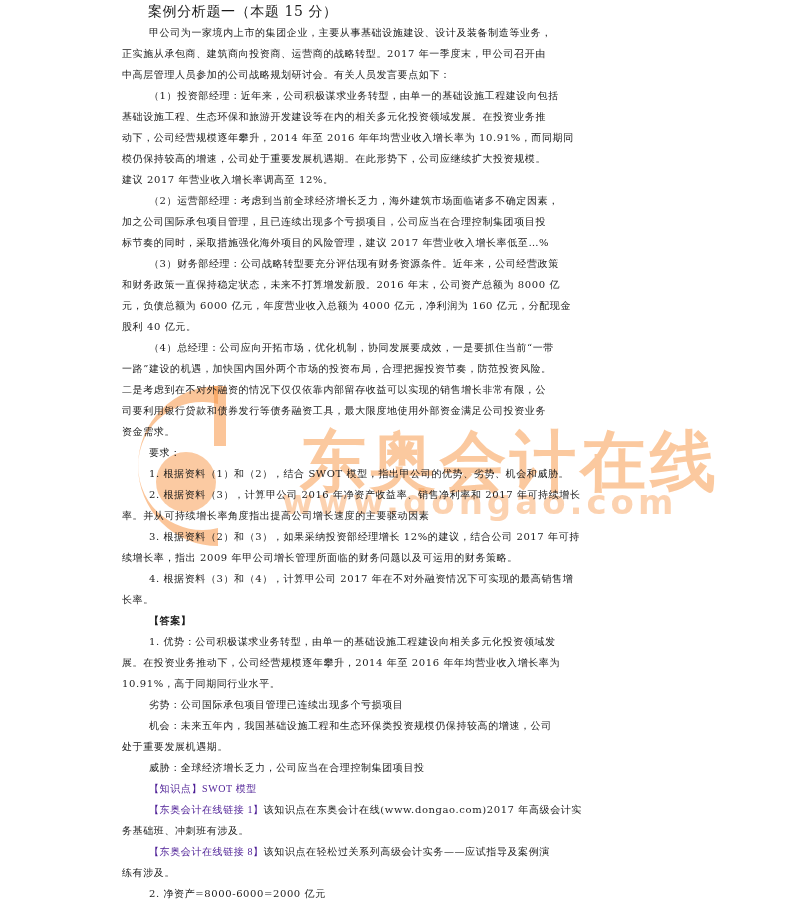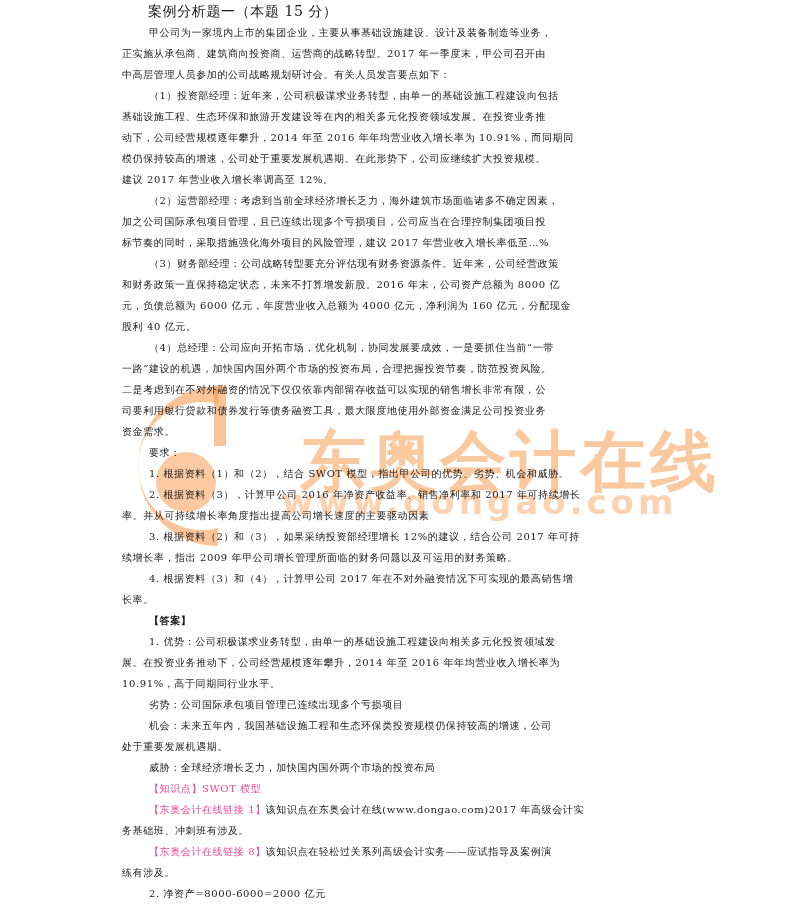--- a/index.html
+++ b/index.html
@@ -2,21 +2,21 @@
 <html><head>
 <meta charset="utf-8">
 <style>
   html, body { margin: 0; padding: 0; background: #ffffff; }
   body { width: 790px; height: 919px; position: relative; overflow: hidden;
          font-family: "DejaVu Serif", "Liberation Serif", serif; color: #1a1a1a; }
   .page { position: absolute; left: 122px; top: 0; width: 556px; }
   .line { height: 21px; line-height: 21px; font-size: 10px; white-space: nowrap; letter-spacing: 0.6px; position: relative; z-index: 2; }
   .ind { padding-left: 27px; }
   .title { font-weight: normal; padding-left: 26px; font-size: 14px; height: 22px; line-height: 22px; }
-  .red { color: #ec4899; }
+  .red { color: #4c1d95; font-family: Liberation Serif, serif; }
   .bold { font-weight: bold; }
   .wm { position: absolute; z-index: 1; pointer-events: none; }
   .wm-text { position: absolute; left: 288px; top: 432px; font-family: "DejaVu Sans", sans-serif;
              font-weight: bold; font-size: 66px; letter-spacing: 4px; color: rgba(248,156,80,0.55); white-space: nowrap; line-height: 60px; margin-left: 12px; }
   .wm-url { position: absolute; left: 282px; top: 484px; font-family: "DejaVu Sans", sans-serif;
             font-weight: bold; font-size: 34px; letter-spacing: 4px; color: rgba(248,156,80,0.45); white-space: nowrap; line-height: 36px; text-align: right; }
 </style>
 </head>
 <body>
 
@@ -61,21 +61,21 @@
       <div class="line">续增长率，指出 2009 年甲公司增长管理所面临的财务问题以及可运用的财务策略。</div>
       <div class="line ind">4. 根据资料（3）和（4），计算甲公司 2017 年在不对外融资情况下可实现的最高销售增</div>
       <div class="line">长率。</div>
       <div class="line ind bold">【答案】</div>
       <div class="line ind">1. 优势：公司积极谋求业务转型，由单一的基础设施工程建设向相关多元化投资领域发</div>
       <div class="line">展。在投资业务推动下，公司经营规模逐年攀升，2014 年至 2016 年年均营业收入增长率为</div>
       <div class="line">10.91%，高于同期同行业水平。</div>
       <div class="line ind">劣势：公司国际承包项目管理已连续出现多个亏损项目</div>
       <div class="line ind">机会：未来五年内，我国基础设施工程和生态环保类投资规模仍保持较高的增速，公司</div>
       <div class="line">处于重要发展机遇期。</div>
-      <div class="line ind">威胁：全球经济增长乏力，加快国内国外两个市场的投资布局</div>
+      <div class="line ind">威胁：全球经济增长乏力，公司应当在合理控制集团项目投</div>
     </div>
   <div class="line ind">
     <span class="red">【知识点】SWOT 模型</span>
   </div>
   <div class="line ind">
     <span class="red">【东奥会计在线链接 1】</span><span>该知识点在东奥会计在线(www.dongao.com)2017 年高级会计实</span>
   </div>
   <div class="line">务基础班、冲刺班有涉及。</div>
   <div class="line ind">
     <span class="red">【东奥会计在线链接 8】</span><span>该知识点在轻松过关系列高级会计实务——应试指导及案例演</span>

